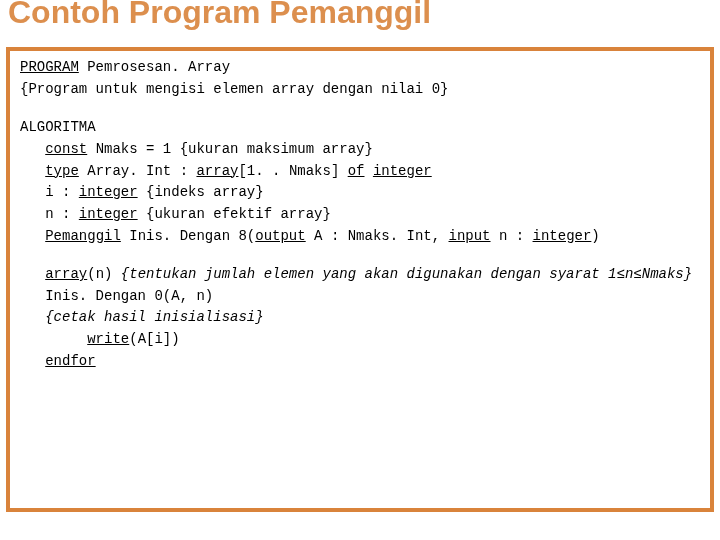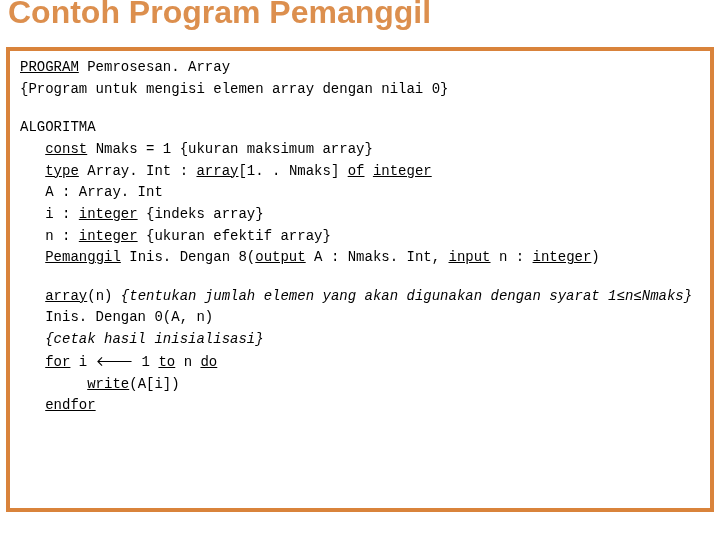--- a/index.html
+++ b/index.html
@@ -54,36 +54,34 @@
   <div class="line">{Program untuk mengisi elemen array dengan nilai 0}</div>
 
   <div class="blank"></div>
 
   <div class="line">ALGORITMA</div>
 
   <div class="line"><span>   </span><span class="u">const</span><span> Nmaks = 1 {ukuran maksimum array}</span></div>
 
   <div class="line"><span>   </span><span class="u">type</span><span> Array. Int : </span><span class="u">array</span><span>[1. . Nmaks] </span><span class="u">of</span><span> </span><span class="u">integer</span></div>
 
-  <div class="line">   A : Array. Int</div>
 
   <div class="line"><span>   i : </span><span class="u">integer</span><span> {indeks array}</span></div>
 
   <div class="line"><span>   n : </span><span class="u">integer</span><span> {ukuran efektif array}</span></div>
 
   <div class="line"><span>   </span><span class="u">Pemanggil</span><span> Inis. Dengan 8(</span><span class="u">output</span><span> A : Nmaks. Int, </span><span class="u">input</span><span> n : </span><span class="u">integer</span><span>)</span></div>
 
   <div class="blank"></div>
 
 
   <div class="line"><span>   </span><span class="u">array</span><span>(n) </span><span class="i">{tentukan jumlah elemen yang akan digunakan dengan syarat 1≤n≤Nmaks}</span></div>
 
   <div class="line">   Inis. Dengan 0(A, n)</div>
 
   <div class="line i">   {cetak hasil inisialisasi}</div>
 
-  <div class="line"><span>   </span><span class="u">for</span><span> i </span><span class="arrow">🡐</span><span> 1 </span><span class="u">to</span><span> n </span><span class="u">do</span></div>
 
   <div class="line"><span>        </span><span class="u">write</span><span>(A[i])</span></div>
 
   <div class="line"><span>   </span><span class="u">endfor</span></div>
 
 </div>
 
 </body></html>

